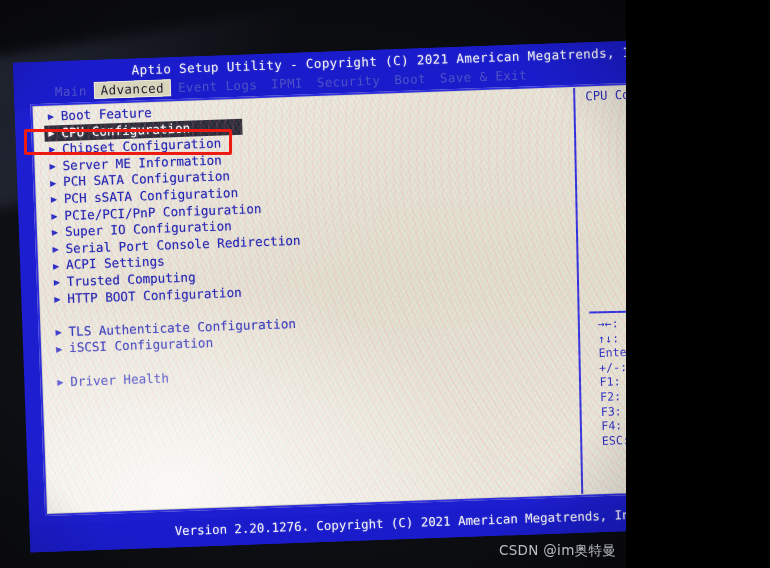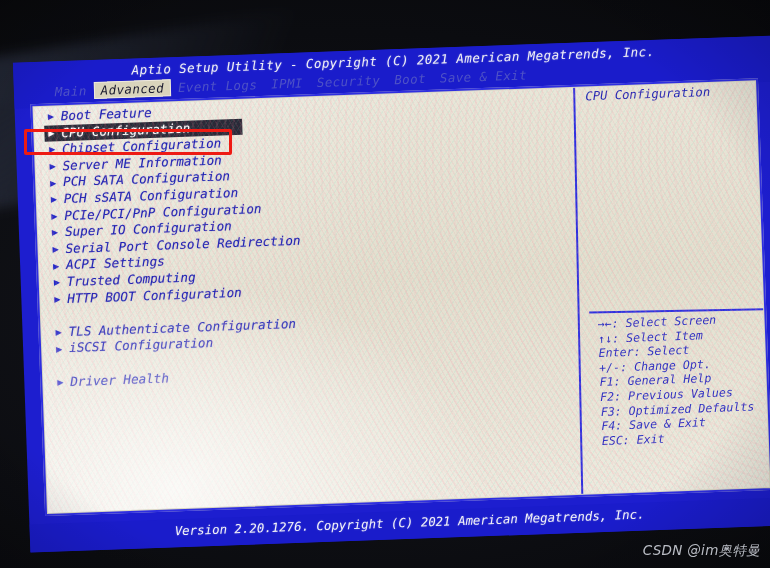--- a/index.html
+++ b/index.html
@@ -10,26 +10,25 @@
   body {
     width: 770px;
     height: 568px;
     overflow: hidden;
     font-family: "DejaVu Sans Mono", "Liberation Mono", monospace;
   }
 
   
   #photo {
     position: relative;
-    width: 770px;
+    width: 626px;
     height: 568px;
     background:
       radial-gradient(ellipse 120% 90% at 45% 55%, #15161c 0%, #0b0c10 55%, #050507 100%);
     overflow: hidden;
-    font-style: italic;
   }
   
   .bezel-glow {
     position: absolute;
     left: -40px; top: 30px;
     width: 420px; height: 150px;
     background: linear-gradient(120deg, rgba(60,68,92,.55), rgba(20,24,36,0) 70%);
     transform: rotate(-9deg);
     filter: blur(6px);
     pointer-events: none;

